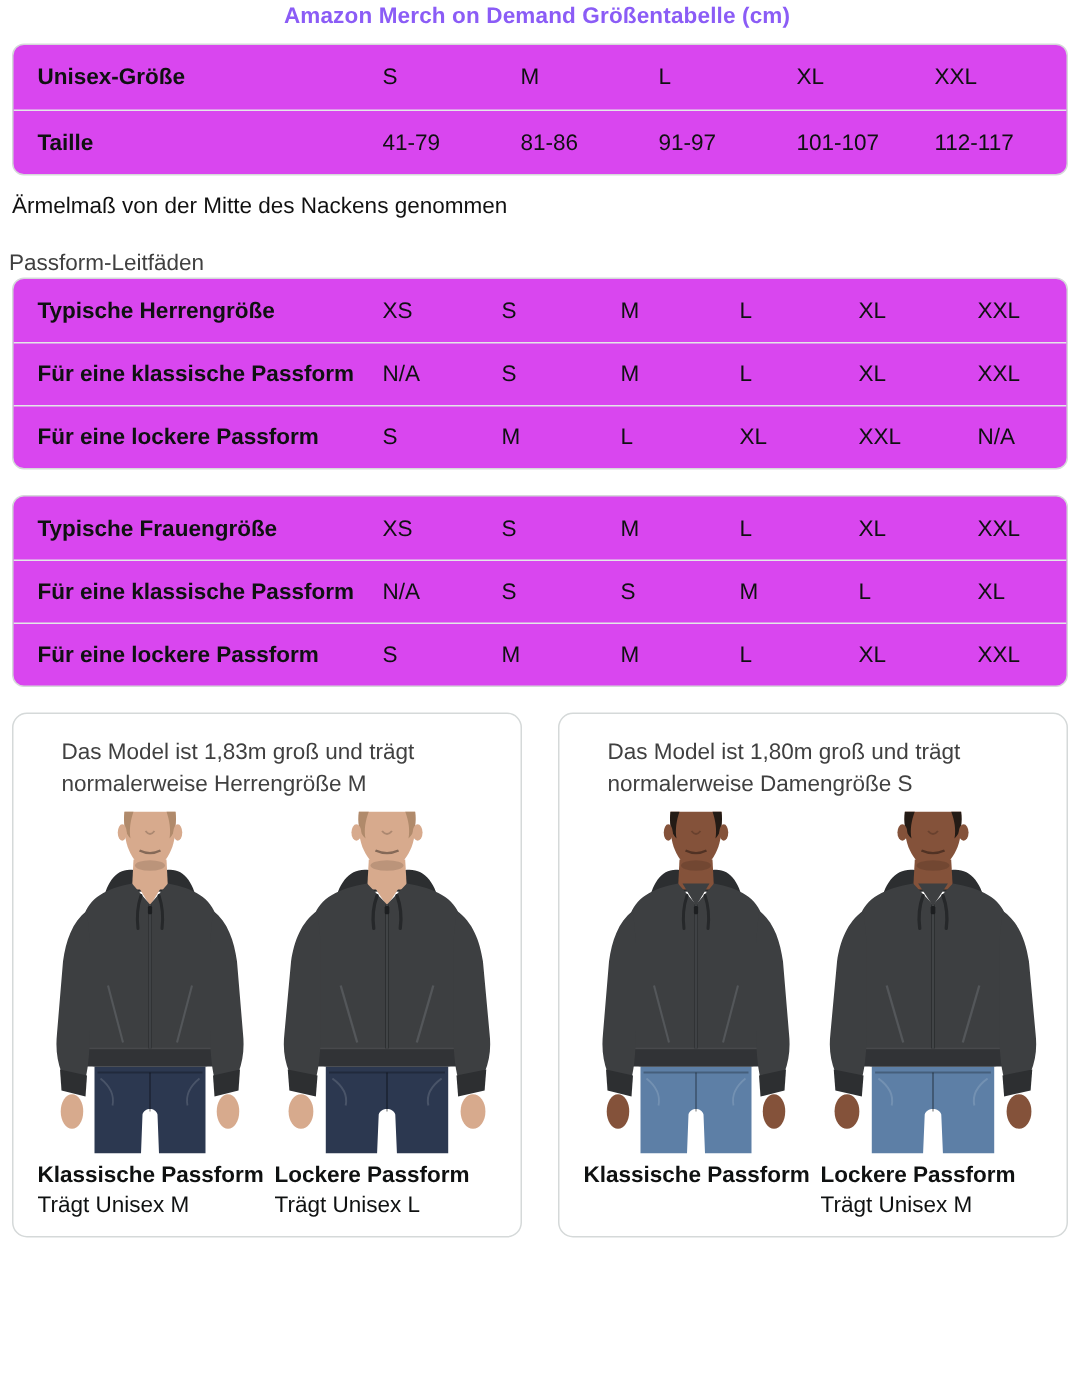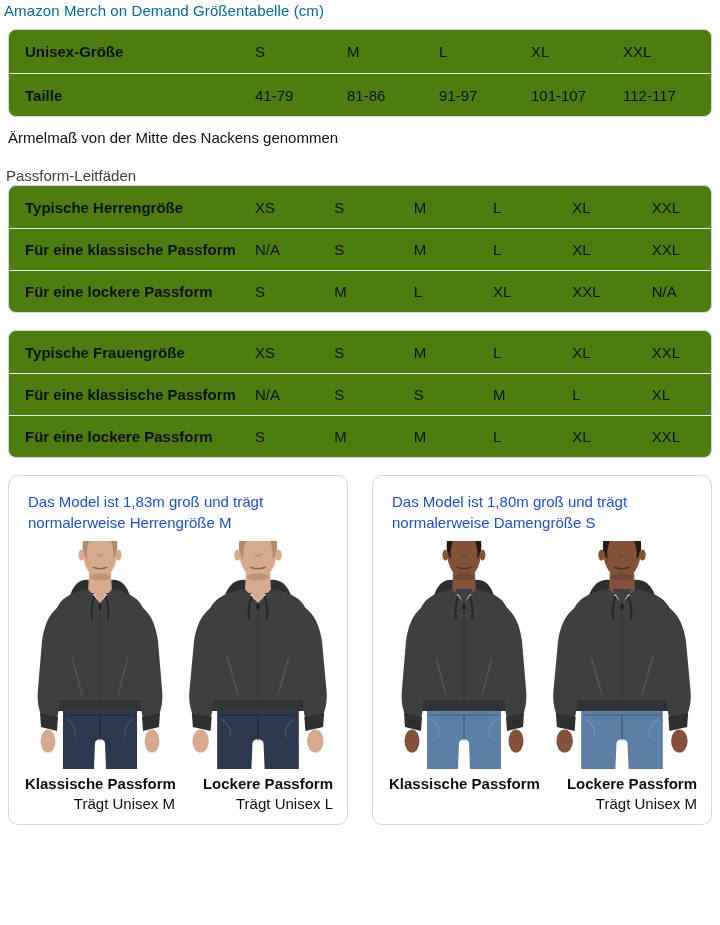--- a/index.html
+++ b/index.html
@@ -7,28 +7,28 @@
   body {
     width:720px; height:925px;
     background:#ffffff;
     font-family:"Liberation Sans", sans-serif;
     color:#0f1111;
     overflow:hidden;
   }
   .page { padding:2px 8px 0; }
 
   .page-title {
-    font-size:15px; font-weight:400; color:#0369a1;
-    margin:0 0 10px -4px; letter-spacing:.1px;
+    font-size:15px; font-weight:700; color:#8b5cf6;
+    margin:0 0 10px -4px; letter-spacing:.1px;text-align:center;
   }
 
   .table {
     border:1px solid var(--border,#d5d9d9);
     border-radius:8px;
-    background:#4d7c0f;
+    background:#d946ef;
     overflow:hidden;
   }
   .trow { display:grid; align-items:center; }
   .trow + .trow { border-top:1px solid var(--divider,#e4e7e7); }
   .size-grid { grid-template-columns:242px repeat(5,1fr); height:43px; }
   .fit-grid  { grid-template-columns:226px repeat(6,1fr); height:42px; }
   .tcell { font-size:15px; color:#0f1111; white-space:nowrap; }
   .size-grid .tcell { padding-left:4px; }
   .fit-grid  .tcell { padding-left:20px; }
   .tcell.label { font-weight:700; padding-left:16px; }
@@ -38,25 +38,25 @@
   .fit-table + .fit-table { margin-top:17px; }
 
   .panels { display:flex; gap:24px; margin-top:17px; }
   .panel {
     flex:1; height:350px;
     border:1px solid var(--border,#d5d9d9);
     border-radius:10px;
     padding:13px 14px 8px 16px;
     background:#fff;
   }
-  .panel-desc { font-size:15px; line-height:21px; margin:2px 0 8px 3px; color:#1d4ed8; }
+  .panel-desc { font-size:15px; line-height:21px; margin:2px 0 8px 16px; color:#404040; }
   .figures { display:flex; justify-content:space-between; }
   .model-col { width:150px; }
   .figure svg { display:block; width:150px; height:228px; }
-  .caption { text-align:right; margin-top:5px; }
+  .caption { text-align:left; margin-top:5px; }
   .caption .fit   { font-weight:700; font-size:15px; line-height:19px; white-space:nowrap; }
   .caption .wears { font-size:15px; line-height:21px; white-space:nowrap; }
 </style>
 </head>
 <body style="--text: #0f1111; --border: #d5d9d9; --divider: #e4e7e7; --hoodie: #3d3f41; --background: #ffffff;">
 
 <svg width="0" height="0" style="position:absolute" aria-hidden="true">
   <defs>
     <g id="hoodie-model">
 

